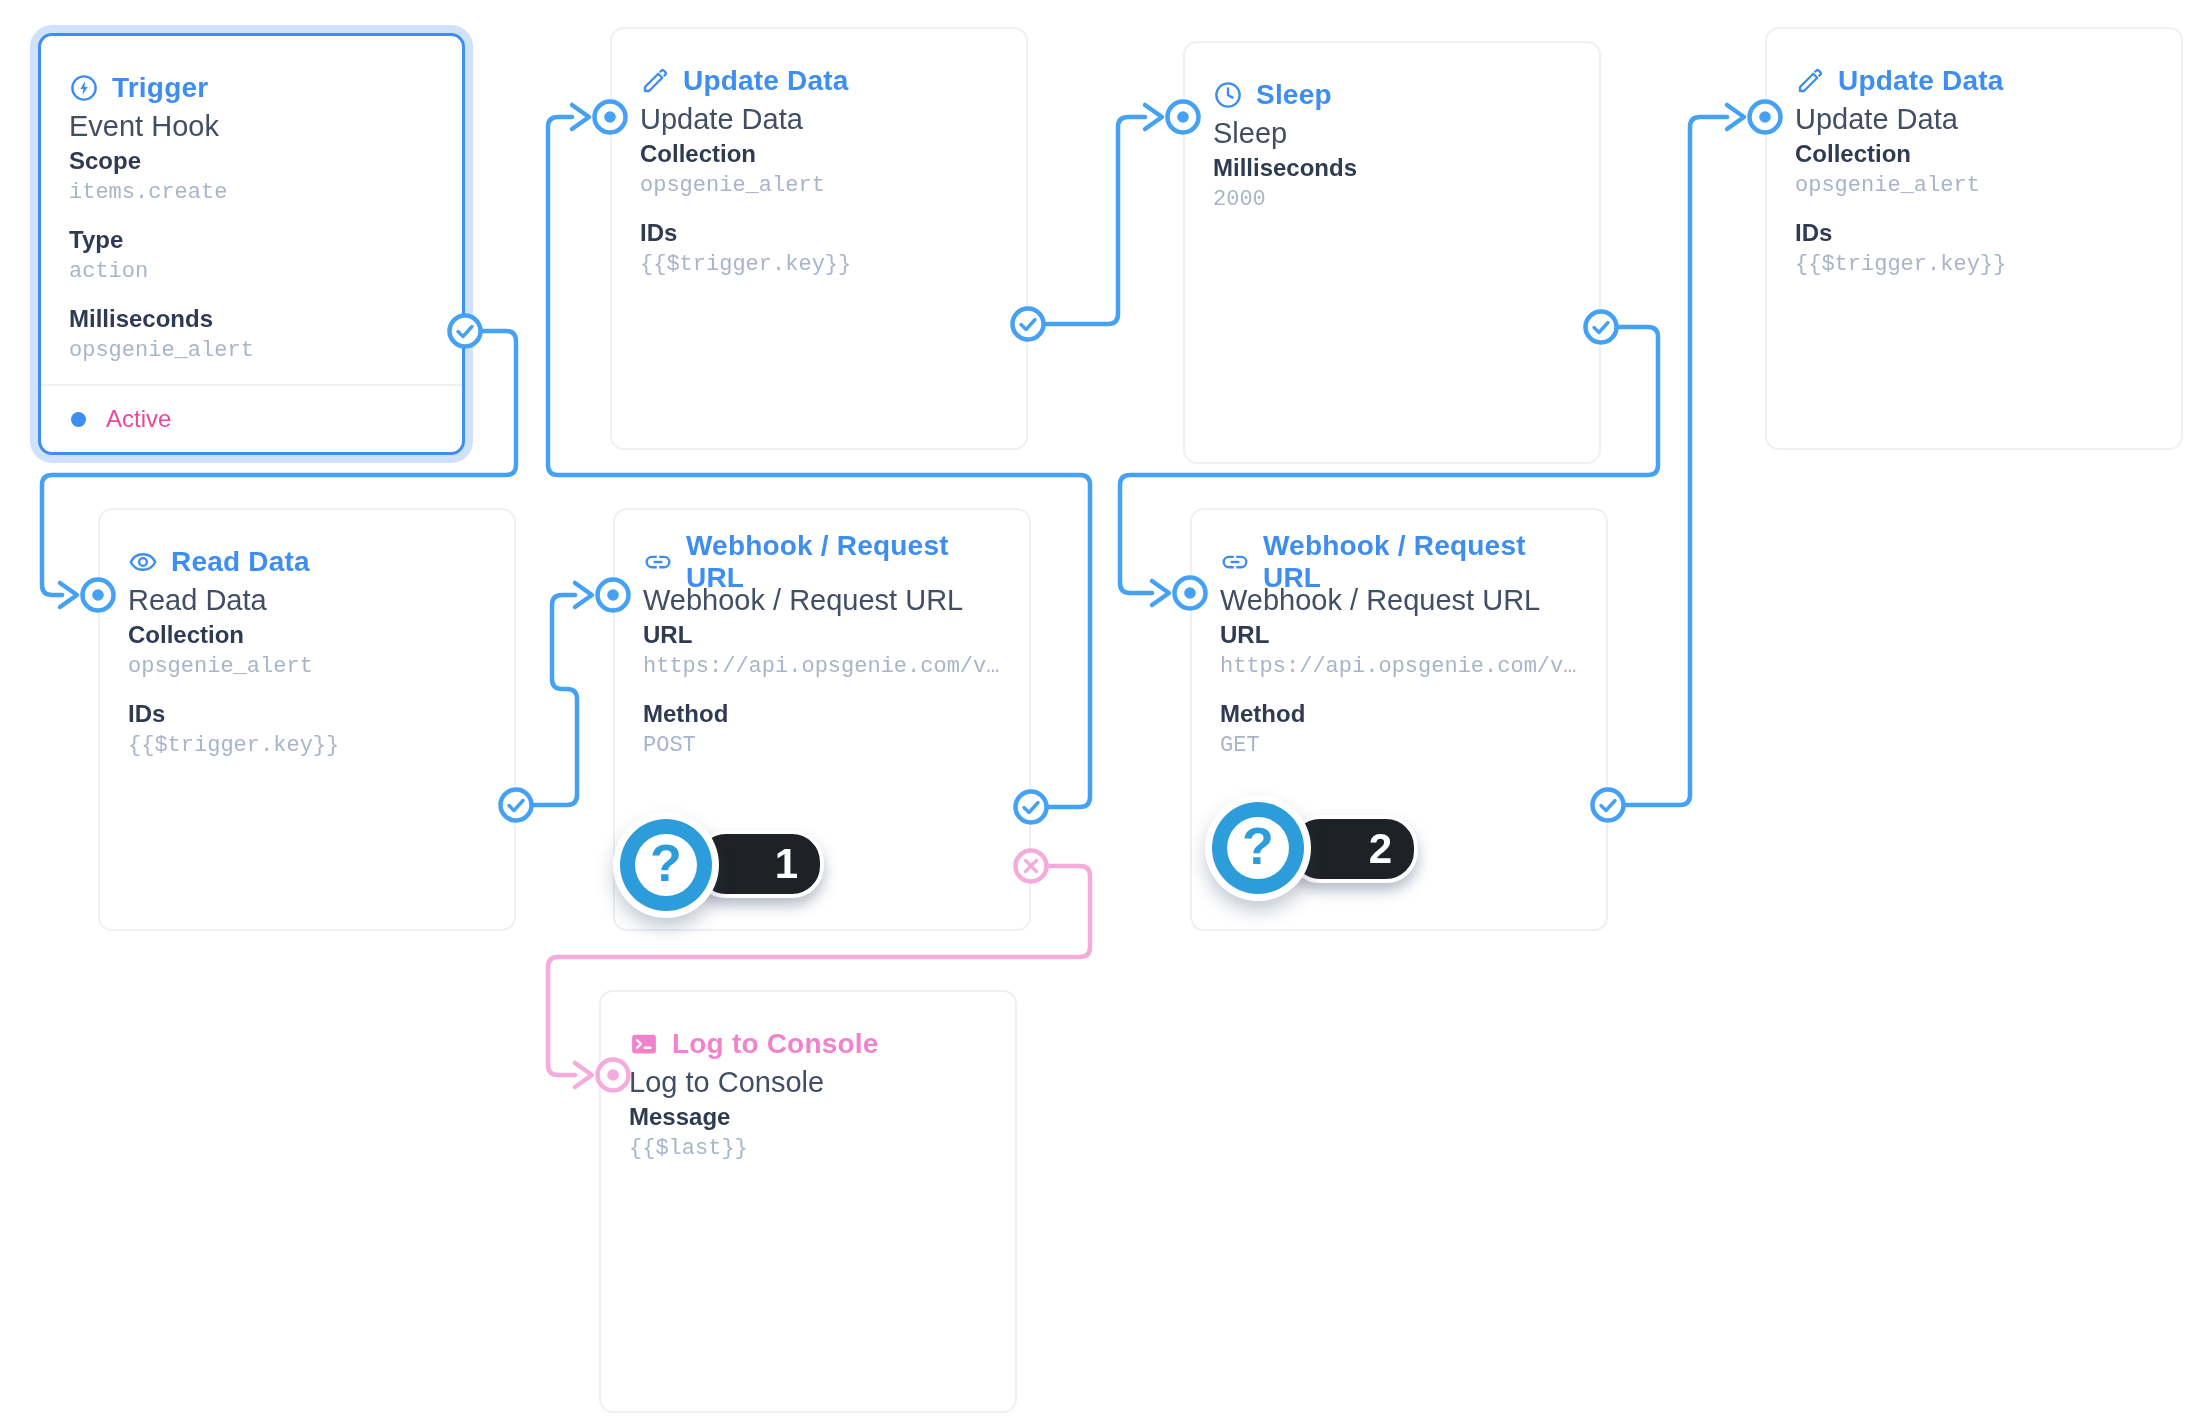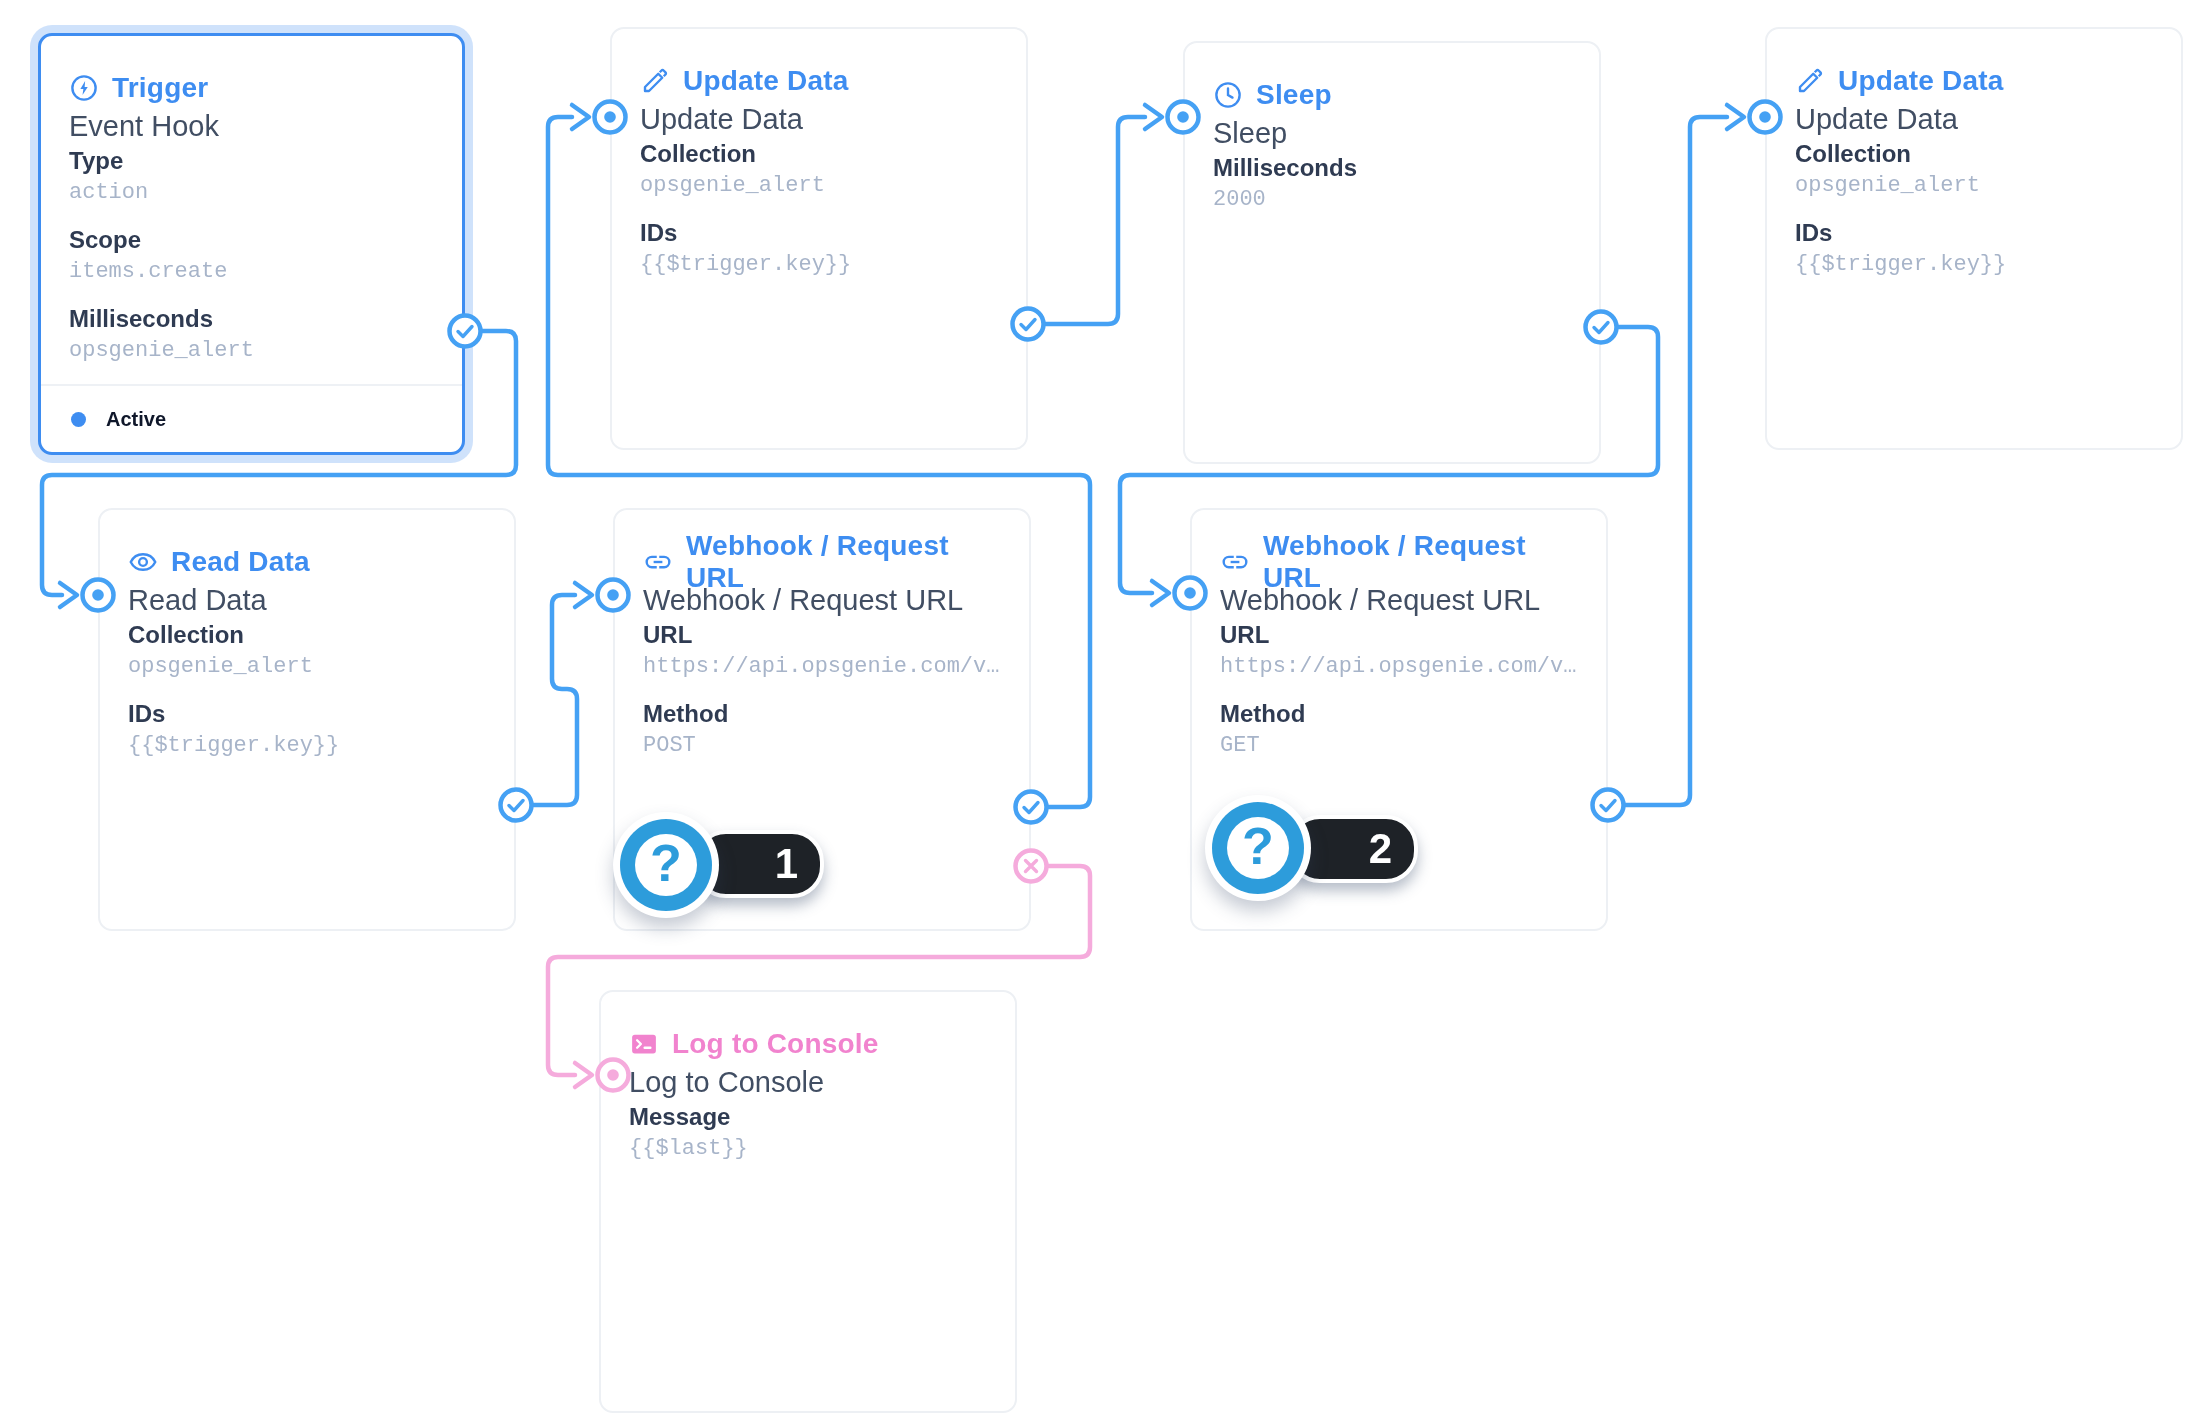--- a/index.html
+++ b/index.html
@@ -14,21 +14,21 @@
   .node-title svg{width:30px;height:30px;flex:0 0 auto;}
   .node-name{margin-top:6px;line-height:32px;font-size:29px;font-weight:500;color:#414e63;}
   .field{margin-top:3px;}
   .field + .field{margin-top:15px;}
   .field-label{line-height:32px;font-size:24px;font-weight:700;color:#2f3b52;}
   .field-value{line-height:32px;font-size:22px;font-weight:400;color:#a7b4c9;
                font-family:"Liberation Mono","DejaVu Sans Mono",monospace;white-space:nowrap;}
   .node-footer{position:absolute;left:0;right:0;bottom:0;height:66px;border-top:2px solid #eef1f5;
                display:flex;align-items:center;padding:0 30px;gap:20px;}
   .status-dot{width:15px;height:15px;border-radius:50%;background:#3e8df1;}
-  .status-text{font-size:20px;font-weight:700;color:#0f172a;}
+  .status-text{font-size:24px;font-weight:400;color:#ec4899;}
   #wires{position:absolute;left:0;top:0;z-index:4;pointer-events:none;}
   .badge-circle{position:absolute;width:106px;height:106px;border-radius:50%;background:#fff;
                 display:flex;align-items:center;justify-content:center;z-index:7;
                 box-shadow:0 10px 18px rgba(50,70,100,.28);}
   .badge-ring{width:92px;height:92px;border-radius:50%;background:#2d9cdb;
               display:flex;align-items:center;justify-content:center;}
   .badge-disc{width:62px;height:62px;border-radius:50%;background:#fff;
               display:flex;align-items:center;justify-content:center;
               font-size:52px;font-weight:700;color:#2d9cdb;line-height:1;padding-bottom:4px;box-sizing:border-box;}
   .badge-pill{position:absolute;width:100px;height:60px;border-radius:32px;background:#1e2227;
@@ -45,26 +45,26 @@
   <div class="node selected" style="left:38px;top:33px;">
     <div class="node-title">
       <svg viewBox="0 0 24 24">
         <circle cx="12" cy="12" r="9.3" fill="none" stroke="#3e8df1" stroke-width="1.9"></circle>
         <path d="M12.9 6.4 L9.1 12.8 h2.4 L10.8 17.6 L15 11.1 h-2.5 Z" fill="#3e8df1"></path>
       </svg>
       <span>Trigger</span>
     </div>
     <div class="node-name">Event Hook</div>
     <div class="field">
+      <div class="field-label">Scope</div>
+      <div class="field-value">items.create</div>
+    </div>
+    <div class="field">
       <div class="field-label">Type</div>
       <div class="field-value">action</div>
-    </div>
-    <div class="field">
-      <div class="field-label">Scope</div>
-      <div class="field-value">items.create</div>
     </div>
     <div class="field">
       <div class="field-label">Milliseconds</div>
       <div class="field-value">opsgenie_alert</div>
     </div>
     <div class="node-footer">
       <span class="status-dot"></span>
       <span class="status-text">Active</span>
     </div>
   </div>

